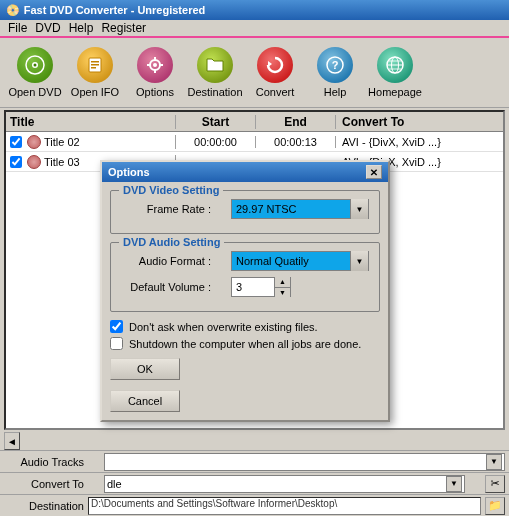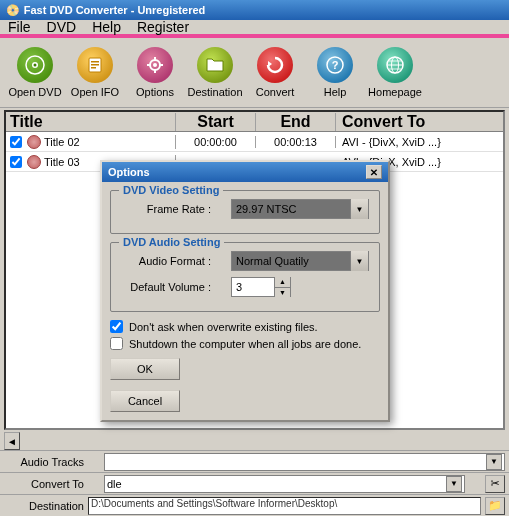--- a/index.html
+++ b/index.html
@@ -23,25 +23,25 @@
       align-items: center;
       gap: 4px;
       height: 20px;
     }
 
     
     .menu-bar {
       background: #d4d0c8;
       padding: 2px 4px;
       display: flex;
-      gap: 8px;
-      font-size: 14px;
+      gap: 0;
+      font-size: 12px;
       height: 18px;
       align-items: center;
-      border-bottom: 4px solid #ec4899;
+      border-bottom: 2px solid #ec4899;
     }
     .menu-item {
       cursor: pointer;
       padding: 1px 4px;
     }
 
     
     .toolbar {
       background: #d4d0c8;
       display: flex;
@@ -77,21 +77,21 @@
     .icon-lime { background: radial-gradient(circle at 40% 35%, #c0e050, #608000); }
     .icon-red { background: radial-gradient(circle at 40% 35%, #f07070, #c00000); }
     .icon-blue { background: radial-gradient(circle at 40% 35%, #80c0e0, #0060a0); }
     .icon-teal { background: radial-gradient(circle at 40% 35%, #80e0c0, #008060); }
 
     
     .table-header {
       background: #d4d0c8;
       display: flex;
       border-bottom: 1px solid #808080;
-      font-size: 16px;
+      font-size: 12px;
       font-weight: bold;
       height: 20px;
       align-items: center;
     }
     .col-title { width: 170px; padding-left: 4px; border-right: 1px solid #a0a0a0; }
     .col-start { width: 80px; text-align: center; border-right: 1px solid #a0a0a0; }
     .col-end { width: 80px; text-align: center; border-right: 1px solid #a0a0a0; }
     .col-convert { flex: 1; padding-left: 6px; }
 
     
@@ -266,21 +266,21 @@
     }
     .field-label {
       text-align: right;
       font-size: 11px;
       min-width: 90px;
     }
     .select-combo {
       flex: 1;
       height: 20px;
       border: 1px solid #808080;
-      background: #737373;
+      background: #0ea5e9;
       font-size: 11px;
       display: flex;
       align-items: center;
       justify-content: space-between;
       padding: 0 4px;
     }
     .select-arrow {
       width: 18px;
       height: 20px;
       background: linear-gradient(to bottom, #e0dcd4, #c0bcb4);

